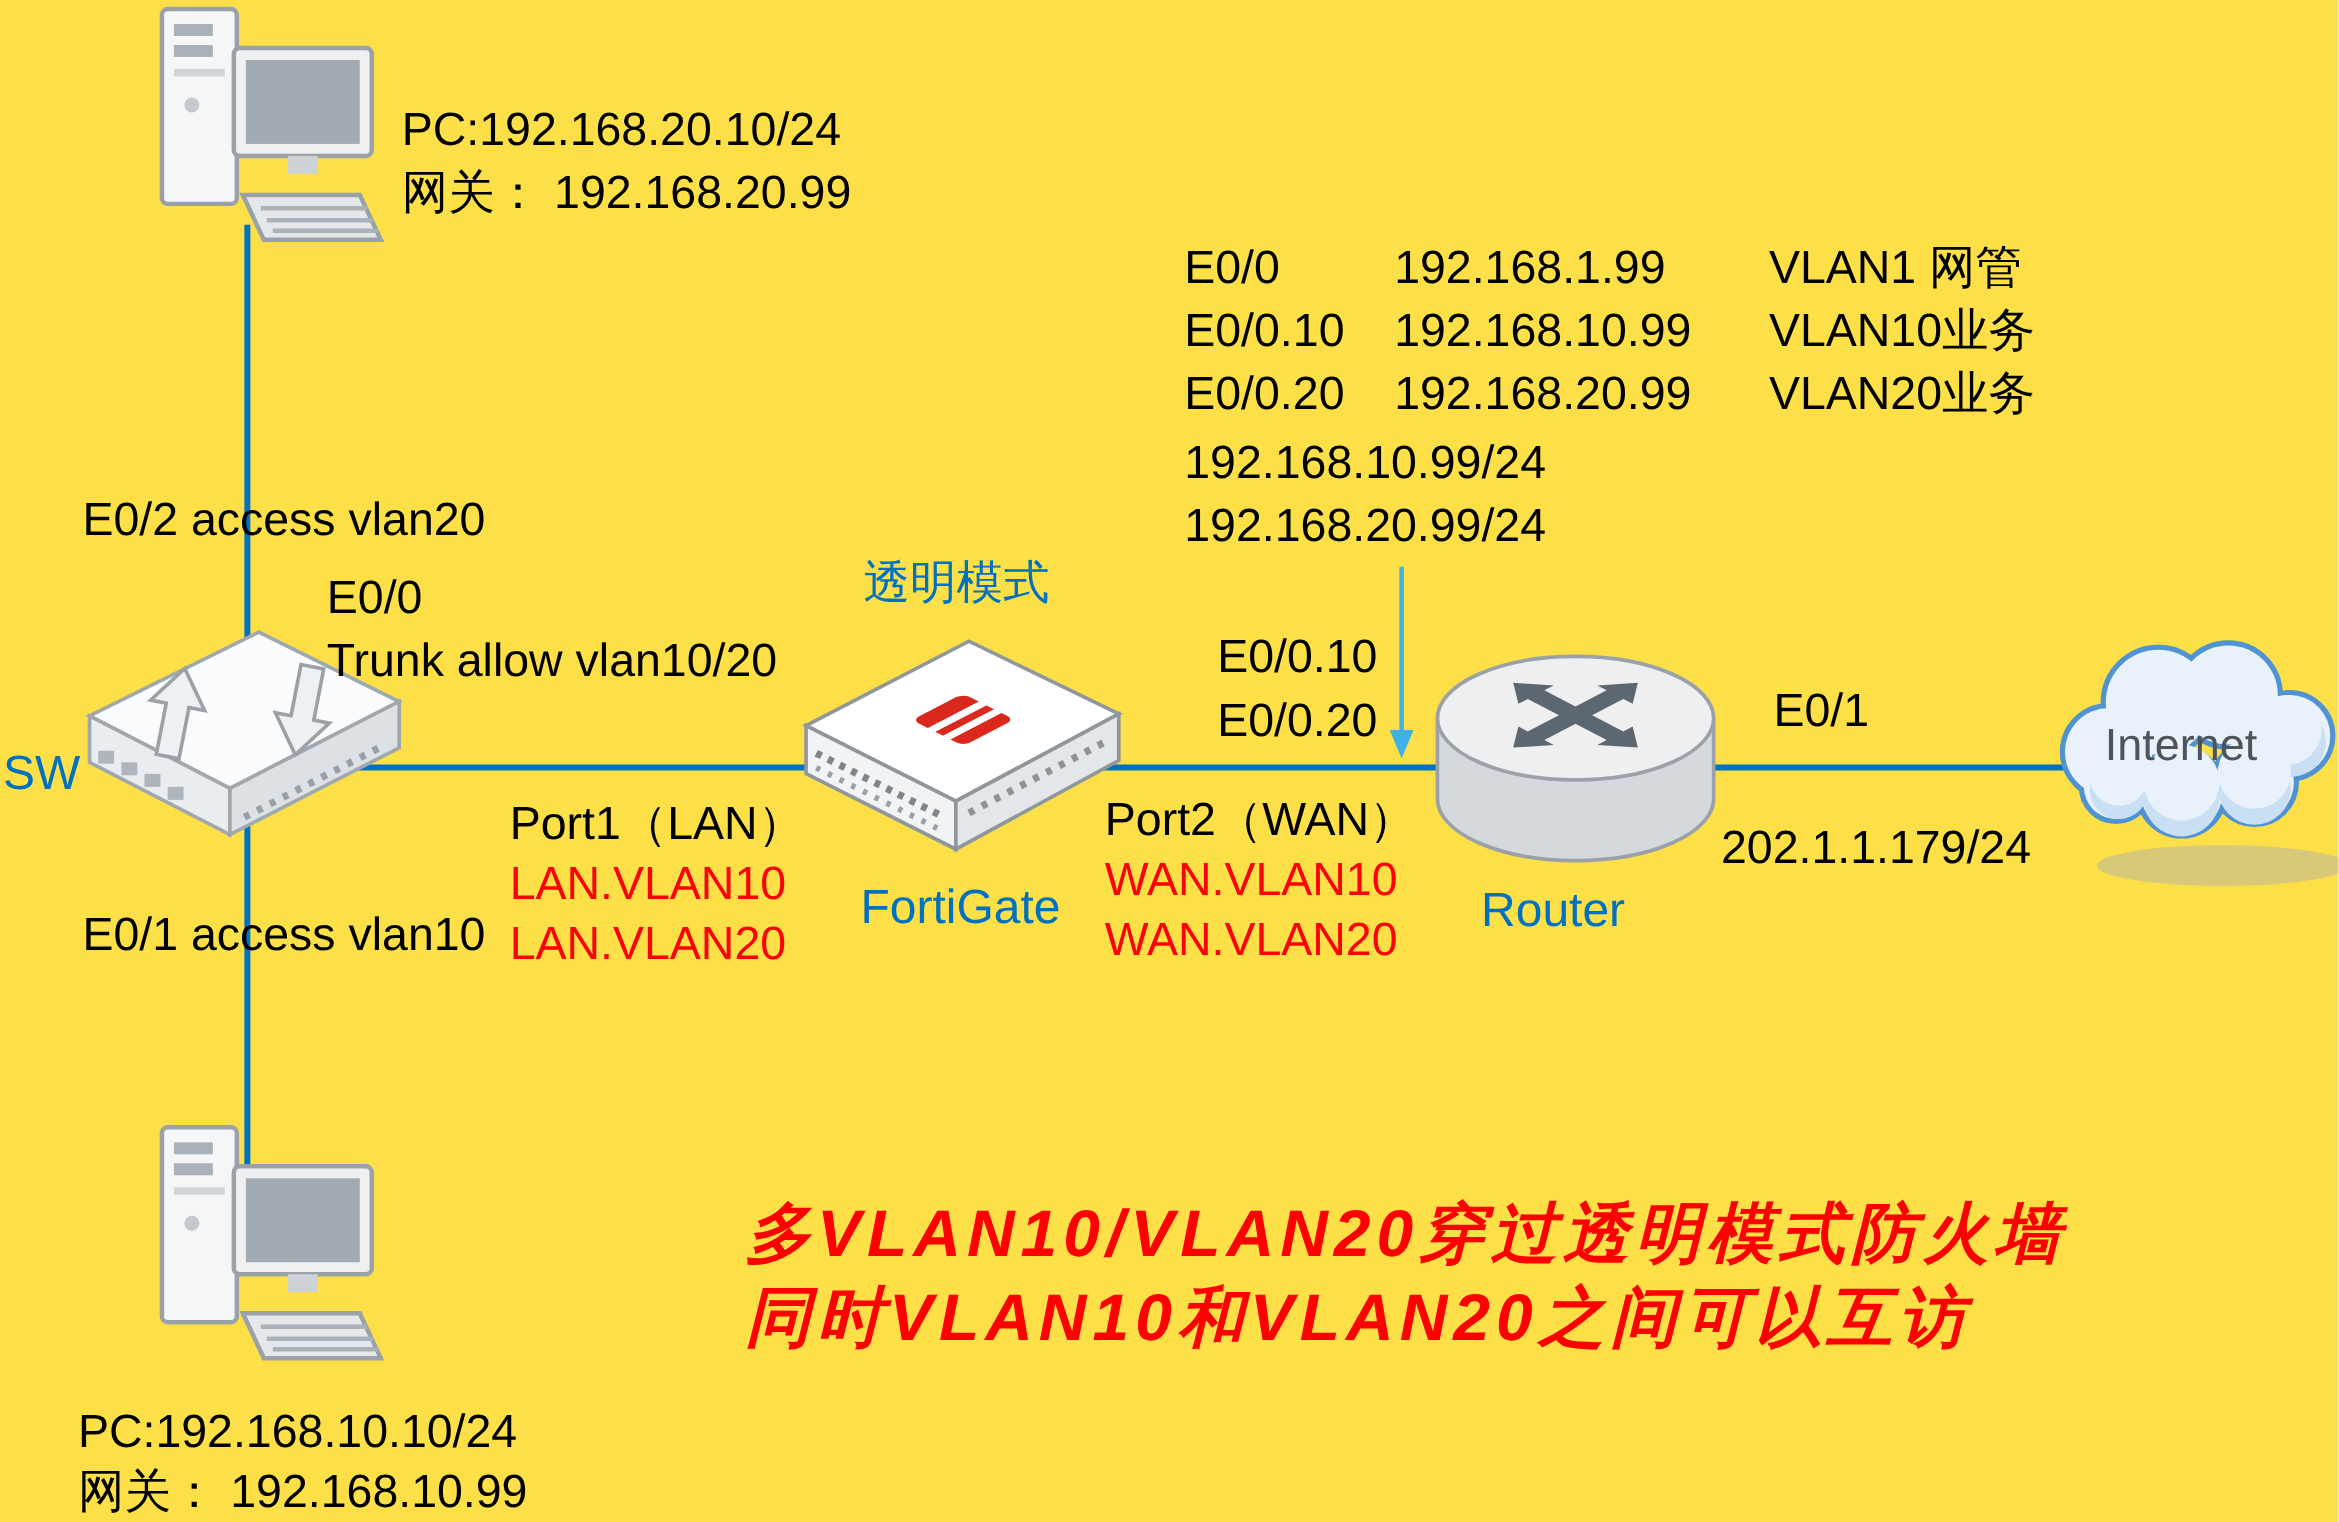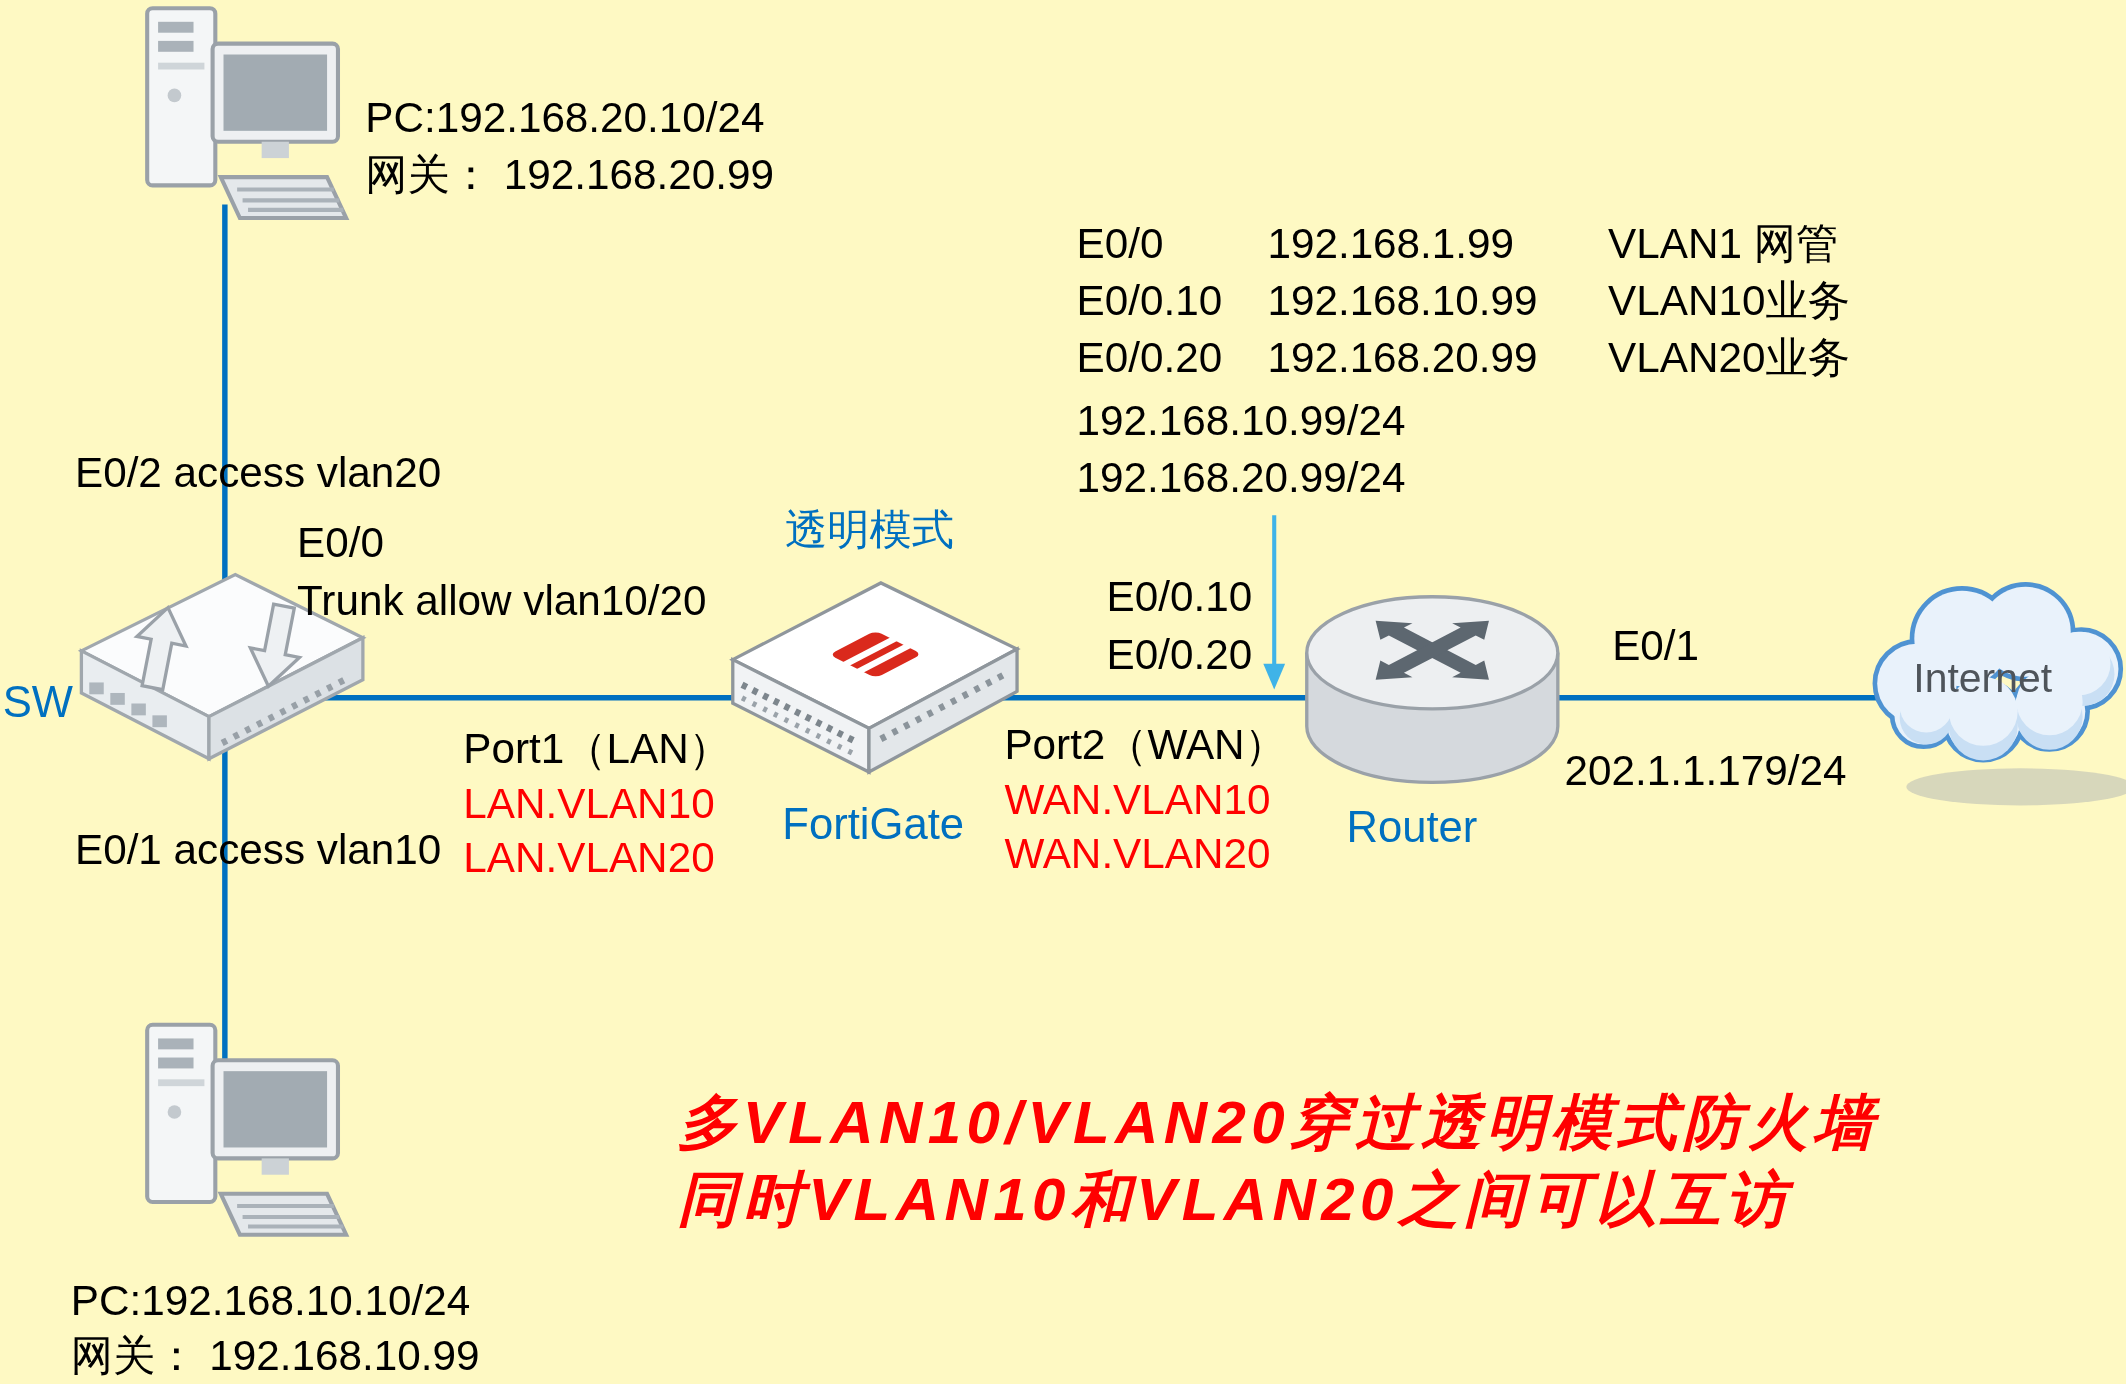--- a/index.html
+++ b/index.html
@@ -1,20 +1,20 @@
 <!DOCTYPE html>
 <html style="--line: #0070C0; --blue: #0070C0; --red: #FF0000; --arrow: #3FB3E8; --text: #000000; --fortinet_red: #DA291C;"><head>
 <meta charset="utf-8">
 <style>
 :root {
   --line:#0070C0; --blue:#0070C0; --red:#FF0000; --arrow:#3FB3E8;
   --text:#000000; --fortinet_red:#DA291C;
 }
 html,body { margin:0; padding:0; background:#ffffff; }
-.viewport { position:relative; width:2126px; height:1384px; background:#fef9c3; overflow:hidden; }
+.viewport { position:relative; width:2126px; height:1384px; background:#fde047; overflow:hidden; }
 .canvas {
   position:absolute; left:0; top:0; width:1560px; height:1016px;
   transform:scale(1.3628); transform-origin:0 0;
   font-family:"Liberation Sans", sans-serif; color:var(--text);
 }
 .wires { position:absolute; left:0; top:0; z-index:1; }
 .wire { stroke:var(--line); stroke-width:4; }
 .callout-line { stroke:var(--arrow); stroke-width:3; }
 .callout-head { fill:var(--arrow); }
 .icon { position:absolute; z-index:2; }

